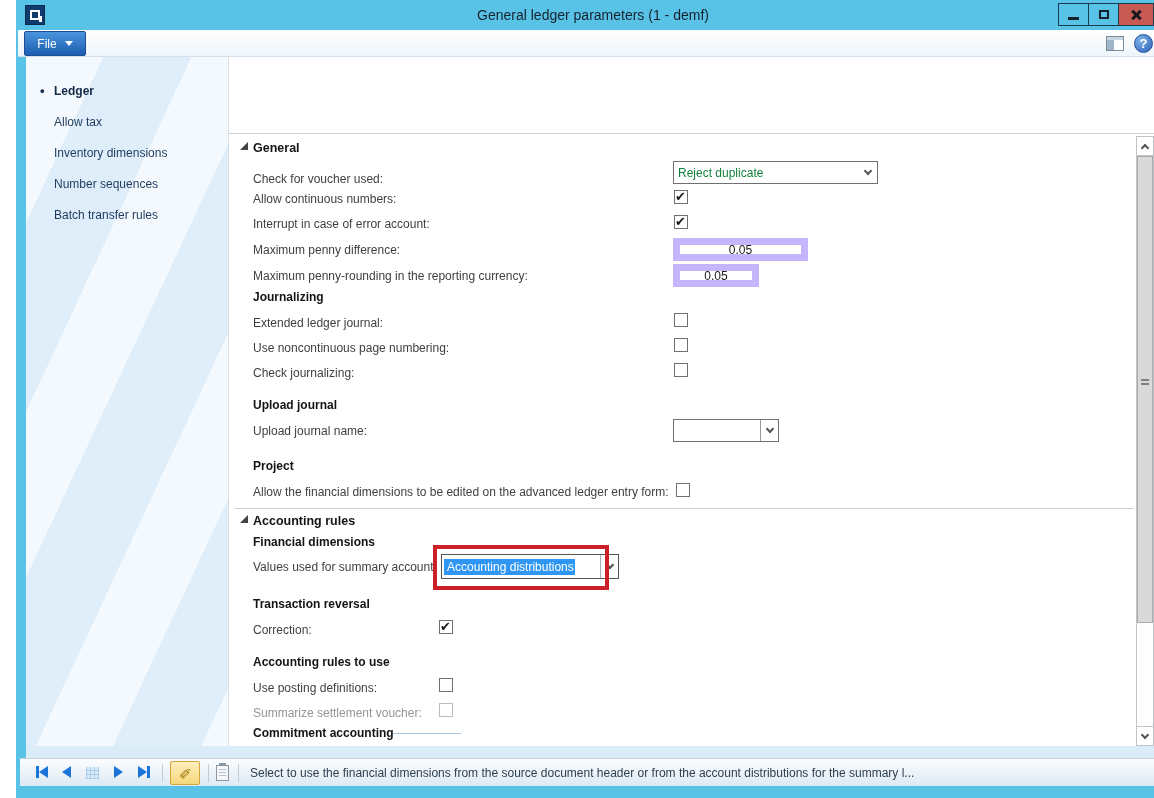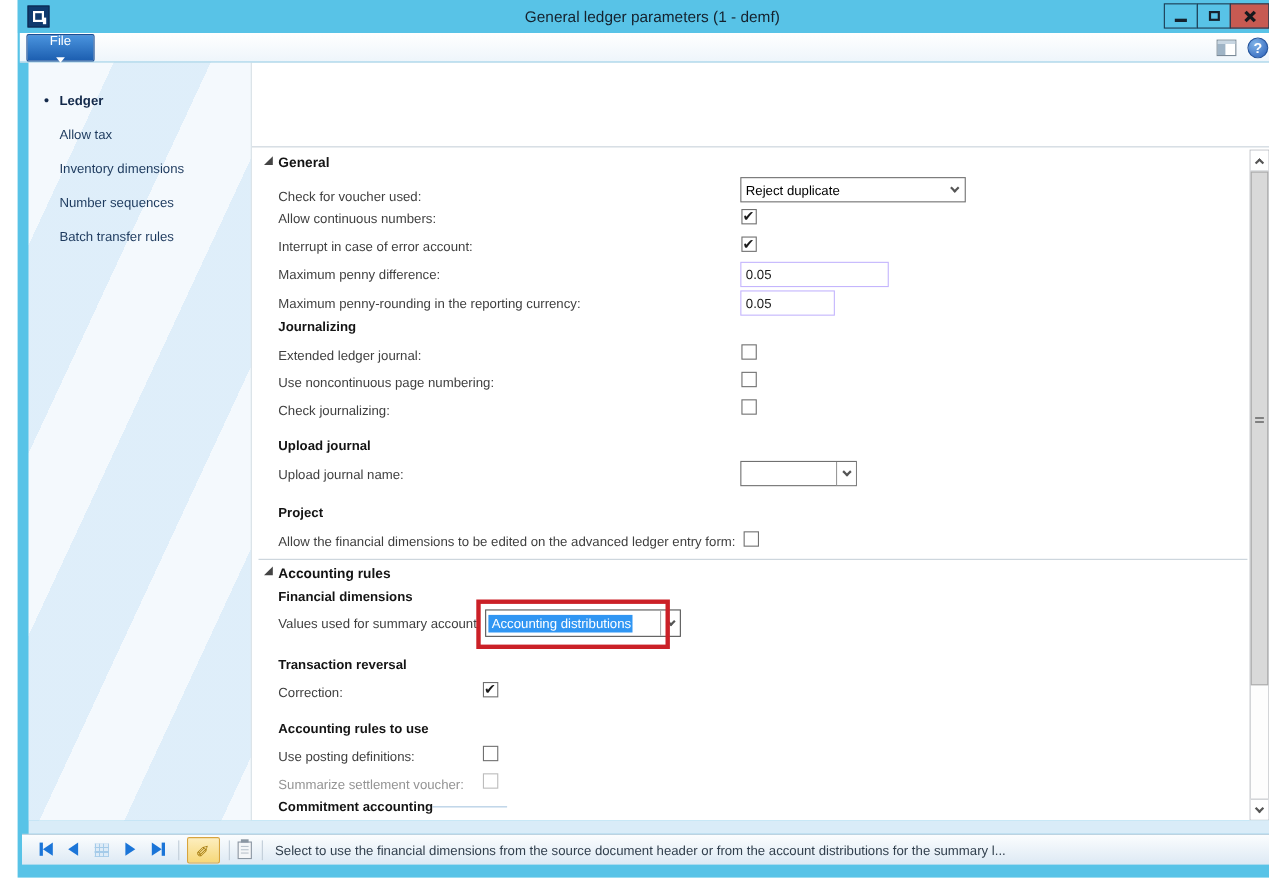--- a/index.html
+++ b/index.html
@@ -21,21 +21,21 @@
   .glyph-x { position:relative; width:12px; height:12px; }
   .glyph-x::before, .glyph-x::after { content:""; position:absolute; left:5px; top:0; width:3px; height:12px; background:#15191e; }
   .glyph-x::before { transform:rotate(45deg); }
   .glyph-x::after { transform:rotate(-45deg); }
 
   
   .toolbar { position:absolute; left:2px; top:30px; width:1150px; height:27px;
              background:linear-gradient(#ffffff,#eef5fb); border-bottom:1px solid #d3dfea; }
   .file-btn { position:absolute; left:6px; top:1px; width:62px; height:25px; border:1px solid #1b4e94; border-radius:2px;
               background:linear-gradient(#4a94de,#1c5eb0); color:#fff; font-size:12px;
-              display:flex; align-items:center; justify-content:center; gap:8px; cursor:default;flex-direction:column; }
+              display:flex; align-items:center; justify-content:center; gap:8px; cursor:default; }
   .caret-down { width:0; height:0; border-left:4px solid transparent; border-right:4px solid transparent; border-top:5px solid #fff; }
   .layout-icon { position:absolute; left:1088px; top:6px; width:18px; height:15px; border:1px solid #7a8a98; background:#fff; }
   .layout-icon::before { content:""; position:absolute; left:0; top:0; right:0; height:3px; background:#c8d6e2; }
   .layout-icon::after { content:""; position:absolute; left:0; top:3px; width:7px; bottom:0; background:#9fb4c6; }
   .help-icon { position:absolute; left:1116px; top:4px; width:19px; height:19px; border-radius:50%;
                background:radial-gradient(circle at 35% 30%, #7fb3e8, #2a5fb8); border:1px solid #24549c;
                color:#fff; font-weight:bold; font-size:13px; display:flex; align-items:center; justify-content:center; }
 
   
   .sidebar { position:absolute; left:10px; top:57px; width:203px; height:689px;
@@ -52,24 +52,24 @@
   .heading { position:absolute; left:24px; top:31px; font-size:16.5px; font-weight:normal; color:#1d6ab0; white-space:nowrap; }
   .divider { position:absolute; height:1px; background:#c8d2da; }
   .expander { position:absolute; width:0; height:0; border-left:8px solid transparent; border-bottom:8px solid #444; }
   .sec-title { position:absolute; left:24px; font-size:12.5px; font-weight:bold; color:#141414; white-space:nowrap; }
   .sub-title { position:absolute; left:24px; font-size:12px; font-weight:bold; color:#141414; white-space:nowrap; }
   .lbl { position:absolute; left:24px; font-size:12px; color:#3f3f3f; white-space:nowrap; }
   .lbl.dim { color:#949494; }
   .cb { position:absolute; width:14px; height:14px; background:#fff; border:1px solid #707070; cursor:default; }
   .cb.checked::after { content:"✔"; position:absolute; left:0px; top:-2px; font-size:13px; color:#1a1a1a; }
   .cb.disabled { border-color:#bcbcbc; }
-  .tinput { position:absolute; height:23px; border:1px solid #c4b5fd; background:#fff; font-size:12px; color:#1a1a1a;
-            text-align:left; padding:0 4px; font-family:"Liberation Sans", sans-serif; }
+  .tinput { position:absolute; height:23px; border:7px solid #c4b5fd; background:#fff; font-size:12px; color:#1a1a1a;
+            text-align:center; padding:0 4px; font-family:"Liberation Sans", sans-serif; }
   .select { position:absolute; height:23px; border:1px solid #707070; background:#fff; display:flex; align-items:center; cursor:default; }
-  .sel-val { flex:1; font-size:12px; color:#000000; padding-left:4px; white-space:nowrap; overflow:hidden; }
+  .sel-val { flex:1; font-size:12px; color:#15803d; padding-left:4px; white-space:nowrap; overflow:hidden; }
   .sel-val.highlighted { background:#3096f3; color:#fff; padding:1px 1px 1px 3px; margin-left:2px; flex:0 0 auto; }
   .chev-box { width:18px; height:100%; display:flex; align-items:center; justify-content:center; }
   .chev-box.bordered { border-left:1px solid #b0b0b0; }
   .chev { width:6px; height:6px; border-right:2px solid #555; border-bottom:2px solid #555; transform:rotate(45deg); margin-top:-3px; }
   .chev.up { transform:rotate(-135deg); margin-top:3px; }
   .combo { position:absolute; height:23px; border:1px solid #707070; background:#fff; display:flex; }
   .combo .fill { flex:1; }
   .combo-btn { width:18px; border-left:1px solid #9a9a9a; display:flex; align-items:center; justify-content:center; background:#fff; }
   .hline { position:absolute; height:1px; background:#a9c6e0; }
   .annotation { position:absolute; border:4px solid #cb2027; background:transparent; }

